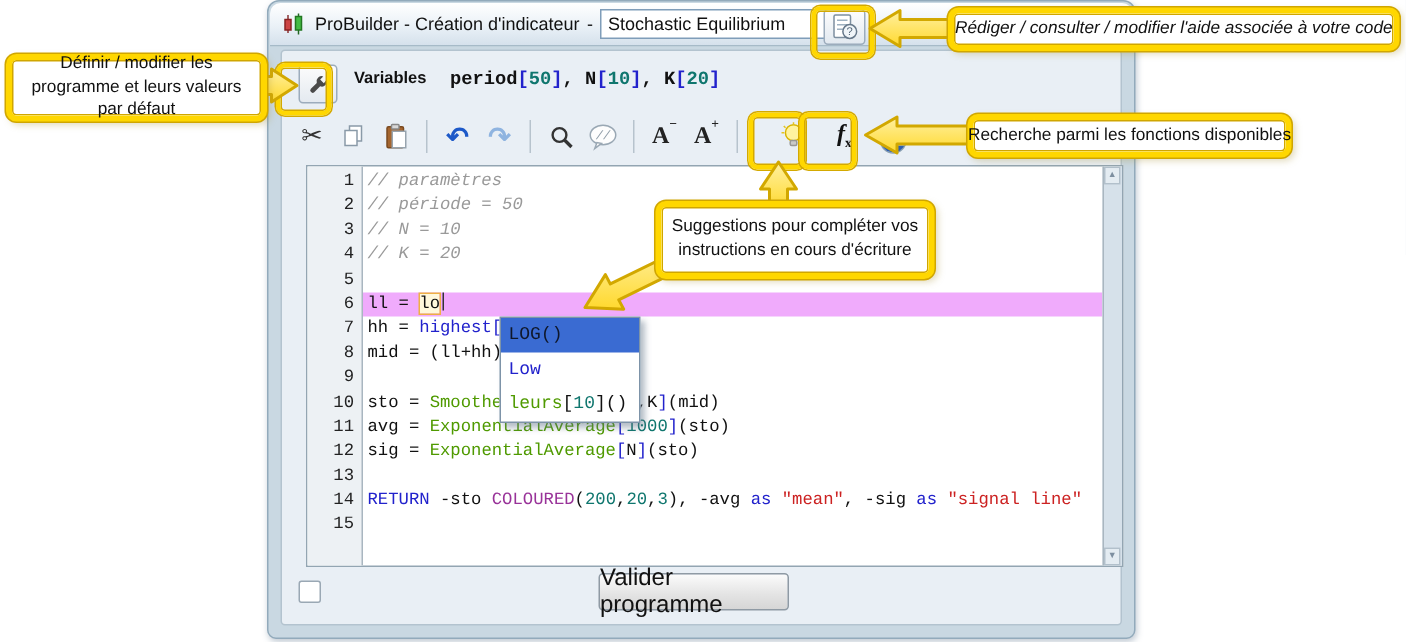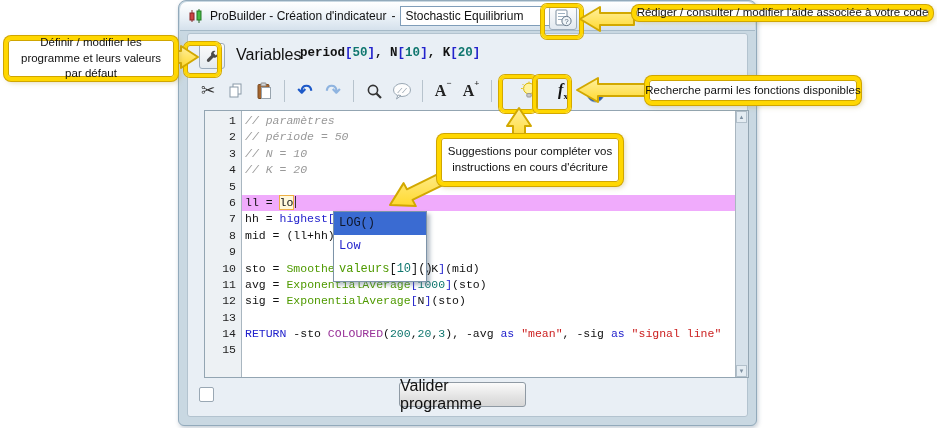--- a/index.html
+++ b/index.html
@@ -21,21 +21,21 @@
        background:linear-gradient(#fdfdfd,#e2e9f0);border:1px solid #9cacbc;border-radius:3px;
        display:flex;align-items:center;justify-content:center;}
   .panel{position:absolute;left:8px;top:32px;width:559px;height:382px;
        background:#e9eff5;border:1px solid #b3c3cf;border-radius:3px;}
 
   
   .varsrow{position:absolute;left:0;top:8px;width:100%;height:30px;display:flex;align-items:center;}
   .wrenchbtn{position:absolute;left:11px;top:1px;width:24px;height:24px;
        background:linear-gradient(#fcfcfc,#e4eaf0);border:1px solid #9cacbc;border-radius:3px;
        display:flex;align-items:center;justify-content:center;}
-  .varslabel{position:absolute;left:48px;top:4px;font-size:16px;font-weight:normal;color:#111;}
+  .varslabel{position:absolute;left:48px;top:4px;font-size:11px;font-weight:bold;color:#111;}
   .varscode{position:absolute;left:112px;top:4px;font-family:"Liberation Mono",monospace;
        font-size:12.5px;font-weight:bold;white-space:pre;}
 
   
   .toolbar{position:absolute;left:0;top:40px;width:100%;height:34px;display:flex;align-items:center;}
   .tbtn{height:26px;min-width:24px;display:flex;align-items:center;justify-content:center;
         margin:0 2px;border-radius:3px;}
   .tsep{width:1px;height:22px;background:#b7c3cd;margin:0 6px;}
   .uico{font-size:18px;line-height:18px;}
   .aico{font-family:"Liberation Serif",serif;font-size:16px;font-weight:bold;color:#222;position:relative;}
@@ -232,21 +232,21 @@
             <div class="ln">11</div>
             <div class="ln">12</div>
             <div class="ln">13</div>
             <div class="ln">14</div>
             <div class="ln">15</div>
           </div>
       <div class="codearea">
         <div class="dropdown">
               <div class="ac-item selected"><span class="tok-w">LOG()</span></div>
               <div class="ac-item"><span class="tok-k">Low</span></div>
-              <div class="ac-item"><span class="tok-f">valeurs</span><span class="tok-d">[</span><span class="tok-n">10</span><span class="tok-d">]</span><span class="tok-d">()</span></div>
+              <div class="ac-item"><span class="tok-f">leurs</span><span class="tok-d">[</span><span class="tok-n">10</span><span class="tok-d">]</span><span class="tok-d">()</span></div>
             </div>
       <div class="code-line"><span class="tok-c">// paramètres</span></div>
             <div class="code-line"><span class="tok-c">// période = 50</span></div>
             <div class="code-line"><span class="tok-c">// N = 10</span></div>
             <div class="code-line"><span class="tok-c">// K = 20</span></div>
             <div class="code-line"></div>
             <div class="code-line current"><span class="tok-d">ll = </span><span class="tok-hl">lo</span><span class="caret"></span></div>
             <div class="code-line"><span class="tok-d">hh = </span><span class="tok-k">highest</span><span class="tok-k">[</span><span class="tok-d">period</span><span class="tok-k">]</span><span class="tok-d">(</span><span class="tok-k">high</span><span class="tok-d">)</span></div>
             <div class="code-line"><span class="tok-d">mid = (ll+hh)/2</span></div>
             <div class="code-line"></div>
@@ -288,18 +288,18 @@
 
   <polygon points="198,57 181,46 181,51 172,51 172,63 181,63 181,68" fill="url(#gold)" stroke="#d2a800" stroke-width="2" stroke-linejoin="round"></polygon>
 
   <polygon points="577,90 598,78 598,84 648,84 648,96 598,96 598,102" fill="url(#gold)" stroke="#d2a800" stroke-width="2" stroke-linejoin="round"></polygon>
 
   <polygon points="519,108 507,126 513,126 513,140 525,140 525,126 531,126" fill="url(#gold)" stroke="#d2a800" stroke-width="2" stroke-linejoin="round"></polygon>
 
   <polygon points="390,205 415.8,206.1 412.5,199.9 462.8,175.3 457.2,164.7 406.9,189.3 403.6,183.1" fill="url(#gold)" stroke="#d2a800" stroke-width="2" stroke-linejoin="round"></polygon>
 </svg>
 
-<div class="callout" style="left:632px;top:5px;width:301px;height:16px;white-space:nowrap;">Rédiger / consulter / modifier l'aide associée à votre code</div>
+<div class="callout" style="left:632px;top:5px;width:301px;height:29px;white-space:nowrap;font-style:italic;">Rédiger / consulter / modifier l'aide associée à votre code</div>
 <div class="callout" style="left:4px;top:36px;width:174px;height:45px;">Définir / modifier les programme et leurs valeurs par défaut</div>
 <div class="callout" style="left:645px;top:76px;width:216px;height:29px;white-space:nowrap;">Recherche parmi les fonctions disponibles</div>
 <div class="callout" style="left:437px;top:134px;width:186px;height:52px;">Suggestions pour compléter vos instructions en cours d'écriture</div>
 
 </div>
 
 </body></html>

